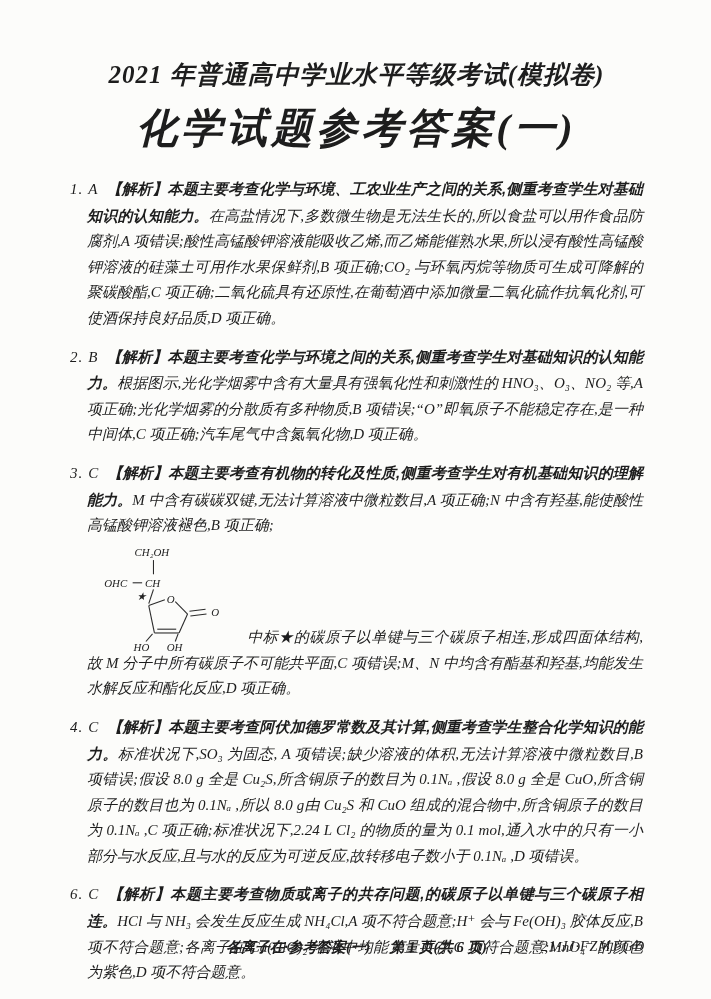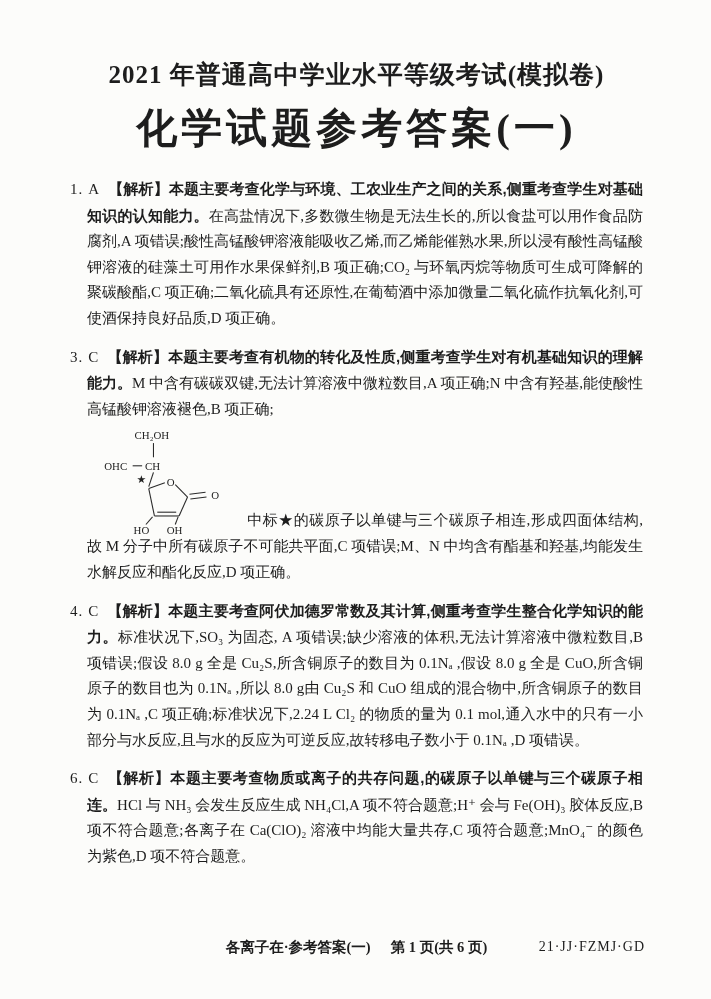--- a/index.html
+++ b/index.html
@@ -1,19 +1,19 @@
 <!DOCTYPE html>
 <html><head>
 <meta charset="utf-8">
 <style>
   html,body{margin:0;padding:0;background:#dcdcdc;}
   .page{
     width:711px;height:999px;margin:0 auto;background:#fcfcfa;
     box-sizing:border-box;padding:44px 56px 0 58px;position:relative;overflow:hidden;
-    font-family:"Liberation Serif","DejaVu Serif",serif;color:#1d1d1d;
+    font-family:"Liberation Serif","DejaVu Serif",serif;color:#1d1d1d;font-style:italic;
   }
   .hd-line1{font-size:25px;font-weight:700;text-align:center;margin:14px 0 0;letter-spacing:1px;}
   .hd-line2{font-size:41px;font-weight:700;text-align:center;margin:10px 0 20px;letter-spacing:4px;}
   #items{font-size:15px;line-height:25.6px;text-align:justify;}
   .item{margin:12px;padding-left:17px;text-indent:-17px;}
   .num{letter-spacing:1px;}
   .ans{margin:0 9px 0 5px;}
   .lead{font-weight:700;font-family:"Liberation Sans","DejaVu Sans",sans-serif;}
   .mol{margin:4px 10px 0 4px;vertical-align:bottom;}
   .mol text{font-size:11.5px;fill:#222;font-family:"Liberation Serif","DejaVu Serif",serif;}
@@ -27,20 +27,21 @@
 <body>
 
 <div class="page">
   <header>
     <h1 class="hd-line1">2021 年普通高中学业水平等级考试(模拟卷)</h1>
     <h2 class="hd-line2">化学试题参考答案(一)</h2>
   </header>
 
   <main id="items">
       <p class="item"><span class="num">1.</span><span class="ans">A</span><span class="lead">【解析】本题主要考查化学与环境、工农业生产之间的关系,侧重考查学生对基础知识的认知能力。</span><span>在高盐情况下,多数微生物是无法生长的,所以食盐可以用作食品防腐剂,A 项错误;酸性高锰酸钾溶液能吸收乙烯,而乙烯能催熟水果,所以浸有酸性高锰酸钾溶液的硅藻土可用作水果保鲜剂,B 项正确;CO₂ 与环氧丙烷等物质可生成可降解的聚碳酸酯,C 项正确;二氧化硫具有还原性,在葡萄酒中添加微量二氧化硫作抗氧化剂,可使酒保持良好品质,D 项正确。</span></p>
+      <p class="item"><span class="num">2.</span><span class="ans">B</span><span class="lead">【解析】本题主要考查化学与环境之间的关系,侧重考查学生对基础知识的认知能力。</span><span>根据图示,光化学烟雾中含有大量具有强氧化性和刺激性的 HNO₃、O₃、NO₂ 等,A 项正确;光化学烟雾的分散质有多种物质,B 项错误;“O”即氧原子不能稳定存在,是一种中间体,C 项正确;汽车尾气中含氮氧化物,D 项正确。</span></p>
       <p class="item"><span class="num">3.</span><span class="ans">C</span><span class="lead">【解析】本题主要考查有机物的转化及性质,侧重考查学生对有机基础知识的理解能力。</span><span>M 中含有碳碳双键,无法计算溶液中微粒数目,A 项正确;N 中含有羟基,能使酸性高锰酸钾溶液褪色,B 项正确;</span><br>
   <svg class="mol" width="142" height="108" viewBox="0 0 150 114" xmlns="http://www.w3.org/2000/svg">
     <g>
 
       <line x1="66" y1="18" x2="66" y2="33"></line>
 
       <line x1="44" y1="42" x2="54" y2="42"></line>
 
       <line x1="66" y1="49" x2="61" y2="64"></line>
 

